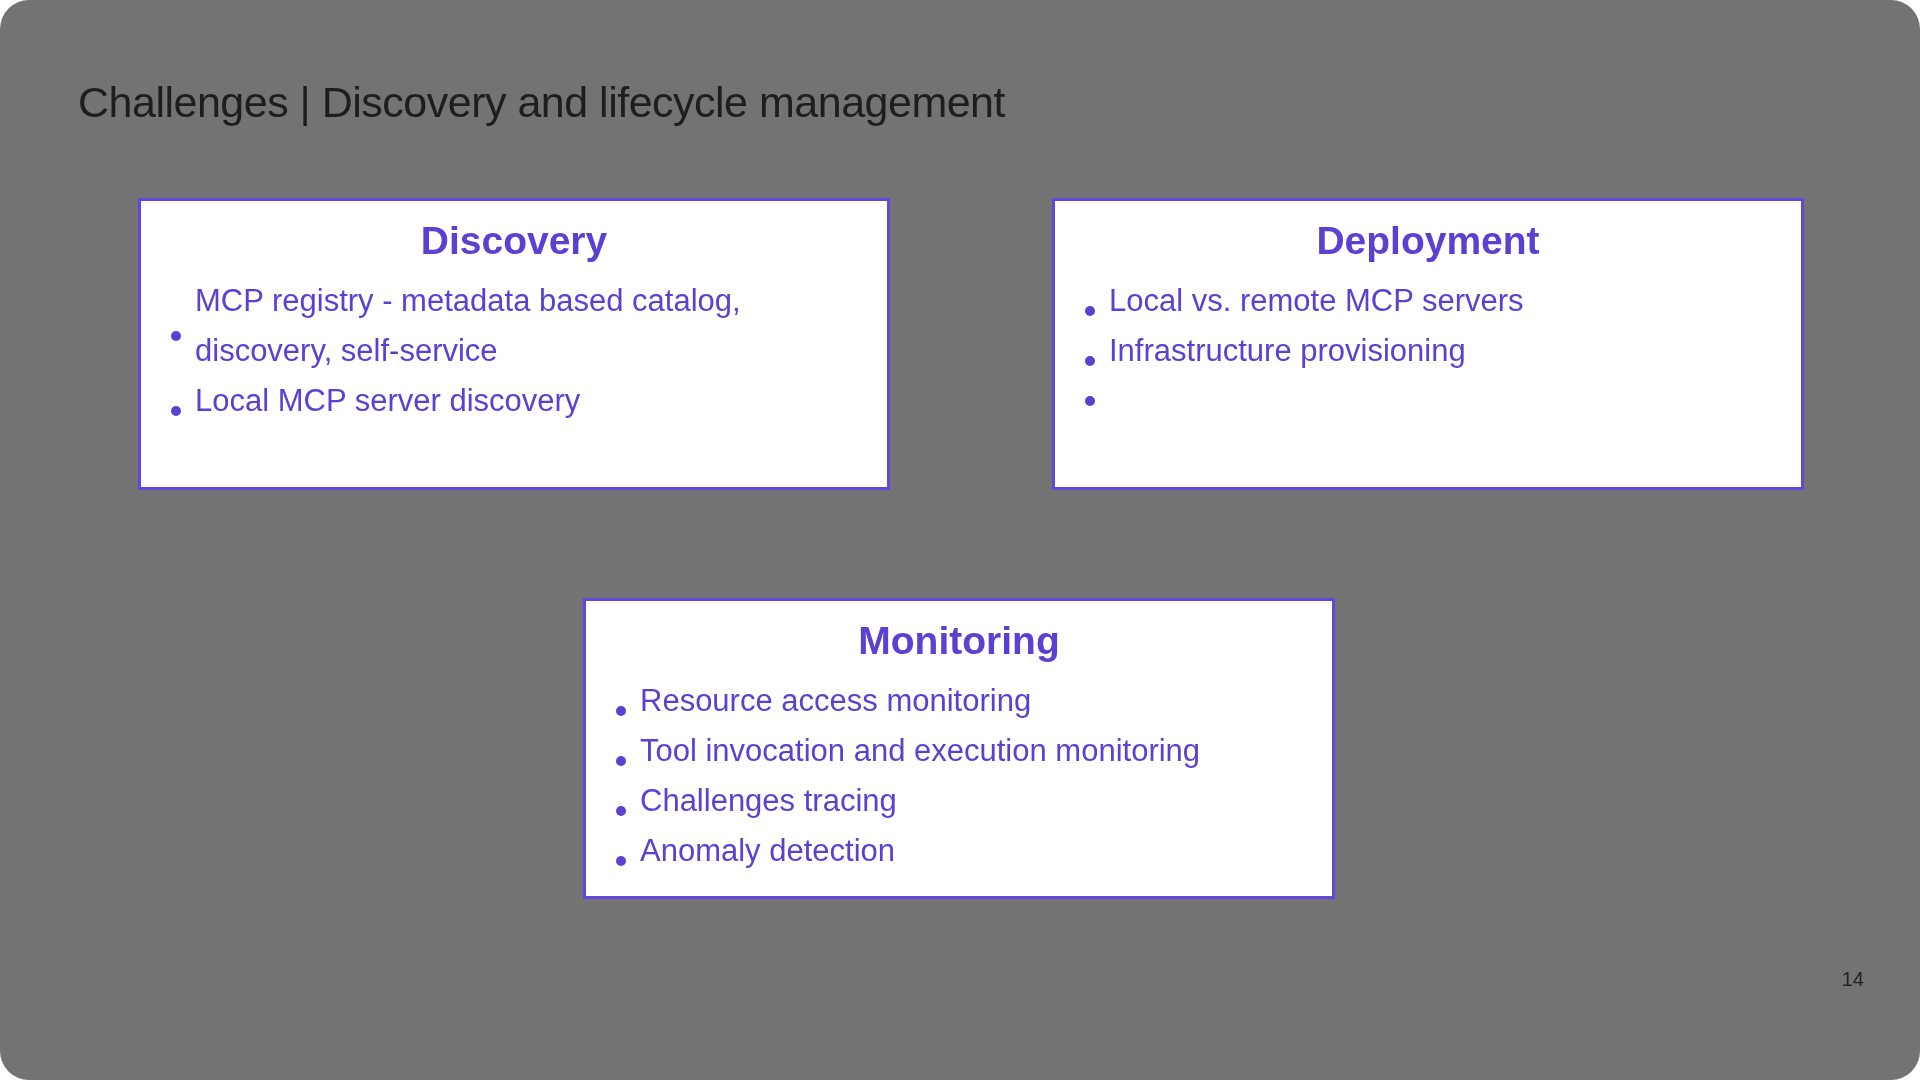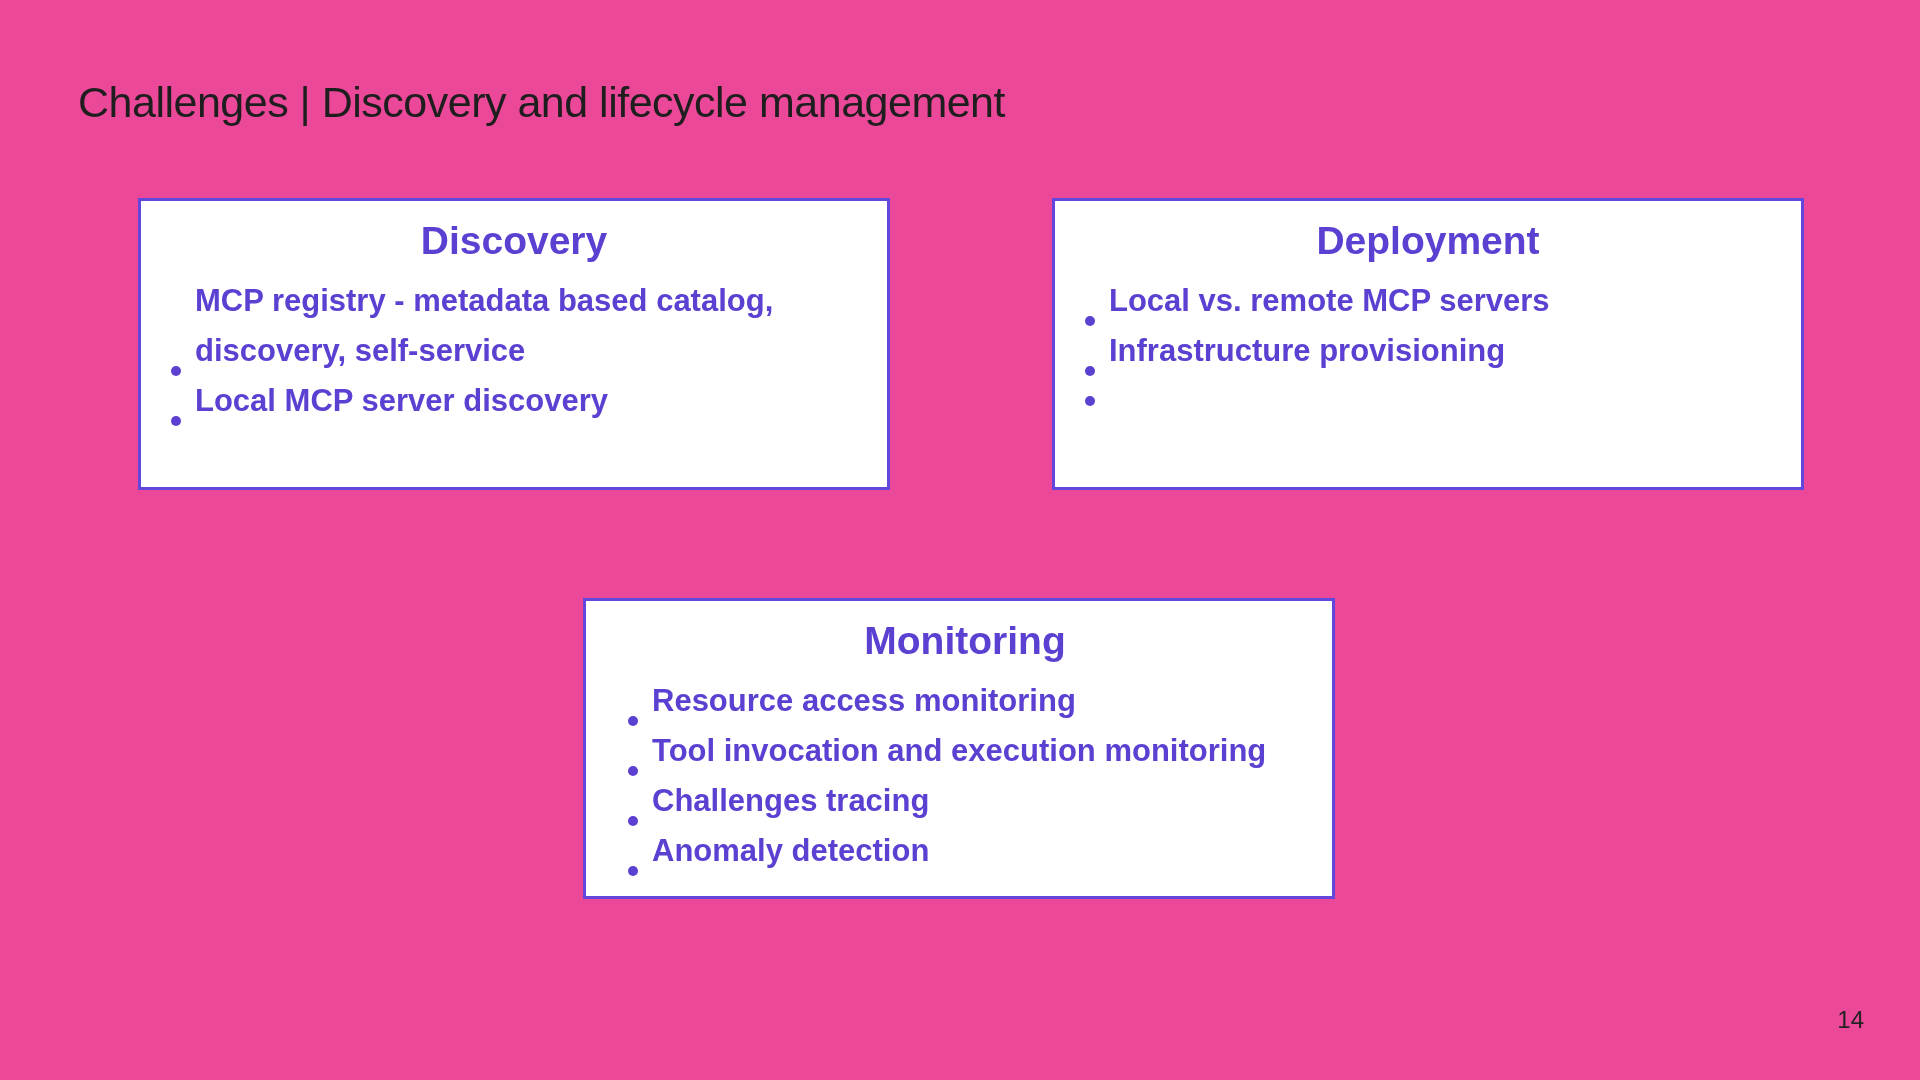--- a/index.html
+++ b/index.html
@@ -5,22 +5,23 @@
   html, body {
     margin: 0;
     padding: 0;
     background: #ffffff;
     font-family: "Liberation Sans", sans-serif;
   }
   .slide {
     position: relative;
     width: 1920px;
     height: 1080px;
-    background: #ec4899;
+    background: #737373;
     overflow: hidden;
+    border-radius: 29px;
   }
   .slide-title {
     position: absolute;
     left: 78px;
     top: 78px;
     margin: 0;
     font-size: 43px;
     font-weight: 400;
     letter-spacing: -0.5px;
     color: #1e1e1e;
@@ -29,55 +30,54 @@
   .box {
     position: absolute;
     box-sizing: border-box;
     width: 752px;
     height: 292px;
     border: 3px solid var(--accent-border, #6346dc);
     background: #ffffff;
   }
   .box-discovery  { left: 138px;  top: 198px; }
   .box-deployment { left: 1052px; top: 198px; }
-  .box-monitoring { left: 583px;  top: 598px; height: 301px; padding-left: 12px; }
+  .box-monitoring { left: 583px;  top: 598px; height: 301px; }
   .box-title {
     margin: 19px 0 0 0;
     text-align: center;
     font-size: 39px;
     font-weight: 700;
     color: var(--accent-text, #5b40d2);
     line-height: 1.1;
   }
   .bullet-list {
     margin: 13px 0 0 0;
     padding: 0 18px 0 28px;
     list-style: none;
     color: var(--accent-text, #5b40d2);
   }
   .bullet-item {
     display: flex;
-    align-items: flex-end;
+    align-items: center;
     font-size: 31px;
     line-height: 50px;
-    font-weight: bold;
   }
   .bullet-dot {
     flex: none;
     width: 10px;
     height: 10px;
     border-radius: 50%;
     background: var(--accent-text, #5b40d2);
     margin: 20px 14px 0 2px;
   }
   .page-number {
     position: absolute;
     right: 56px;
-    top: 1006px;
-    font-size: 24px;
+    top: 968px;
+    font-size: 20px;
     color: #222222;
   }
 </style>
 </head>
 <body>
 
 <div class="slide">
 
   <h1 class="slide-title" style="color: rgb(30, 30, 30);">Challenges | Discovery and lifecycle management</h1>
 

